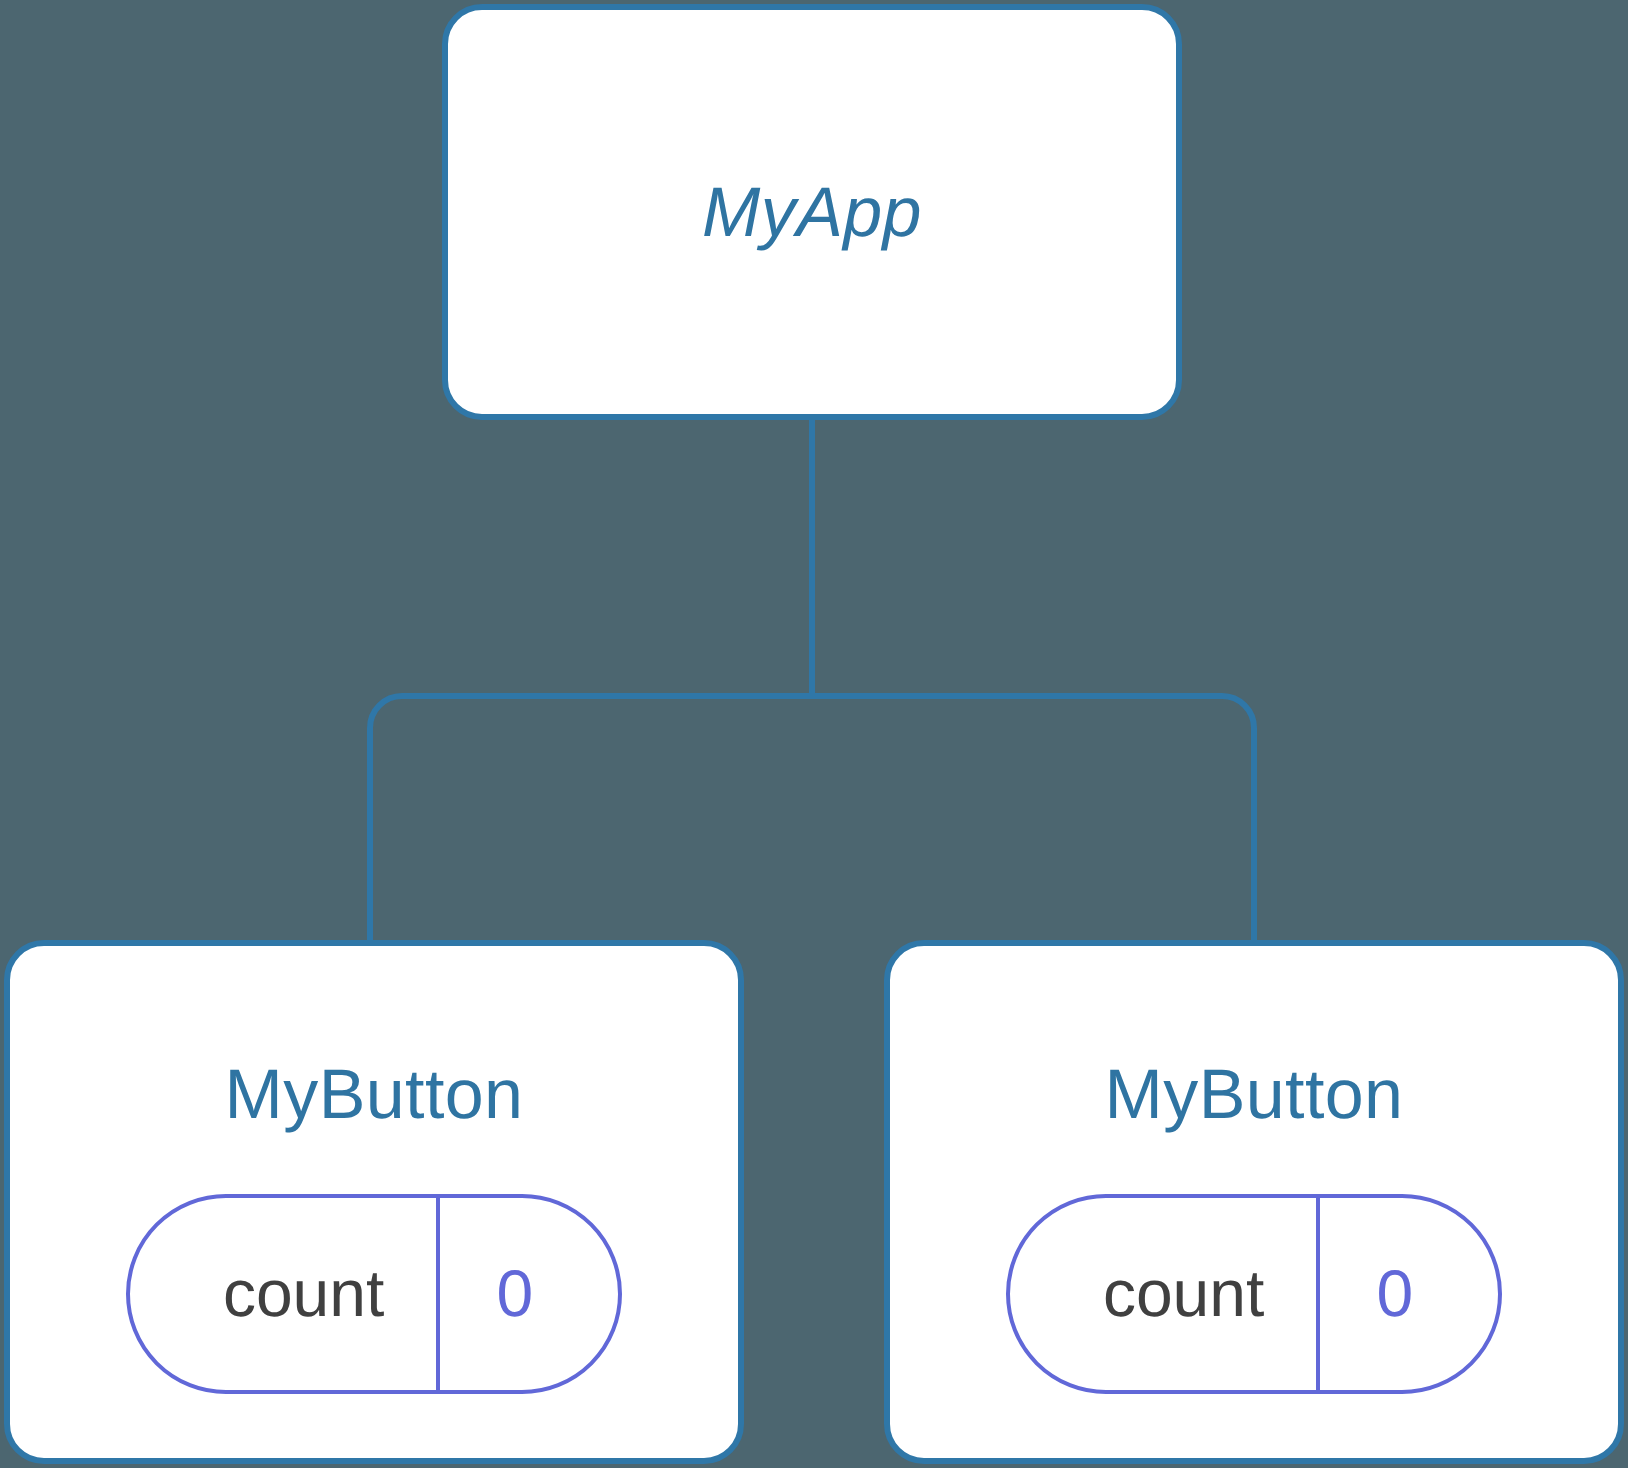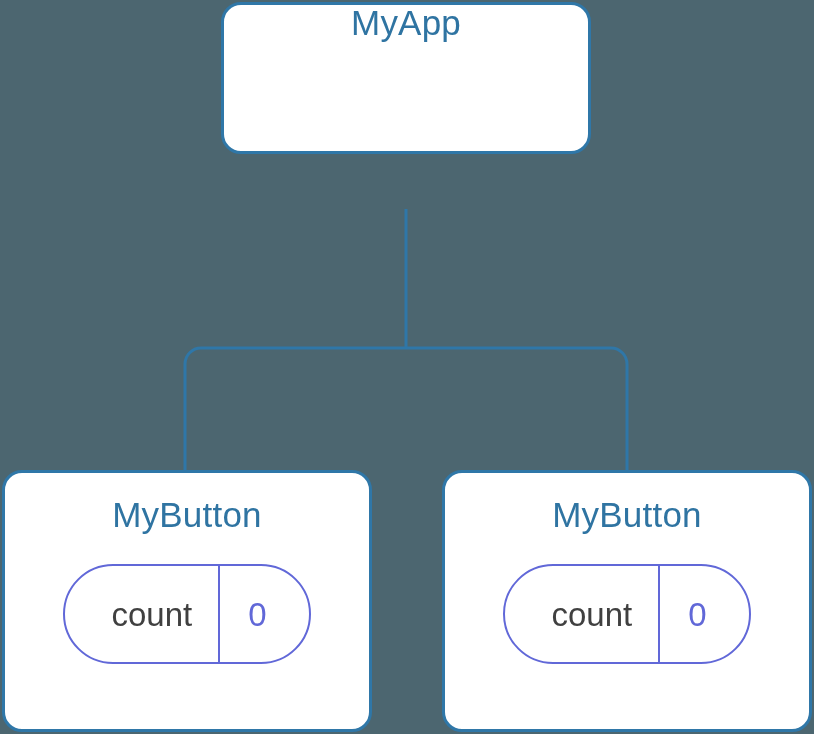--- a/index.html
+++ b/index.html
@@ -40,28 +40,30 @@
     border-radius: 20px;
     display: flex;
     flex-direction: column;
     align-items: center;
   }
 
   .node-root {
     left: 221px;
     top: 2px;
     width: 370px;
-    height: 152px;
+    height: 208px;
+    justify-content: center;
+    font-style: italic;
   }
 
   .node-child {
     top: 470px;
     width: 370px;
     height: 262px;
-    justify-content: flex-start;
+    justify-content: center;
     padding-top: 24px;
   }
   .node-child-left  { left: 2px; }
   .node-child-right { left: 442px; }
 
   .node-title {
     color: #2f74a2;
     font-size: 35px;
     font-weight: 400;
     letter-spacing: 0.2px;

